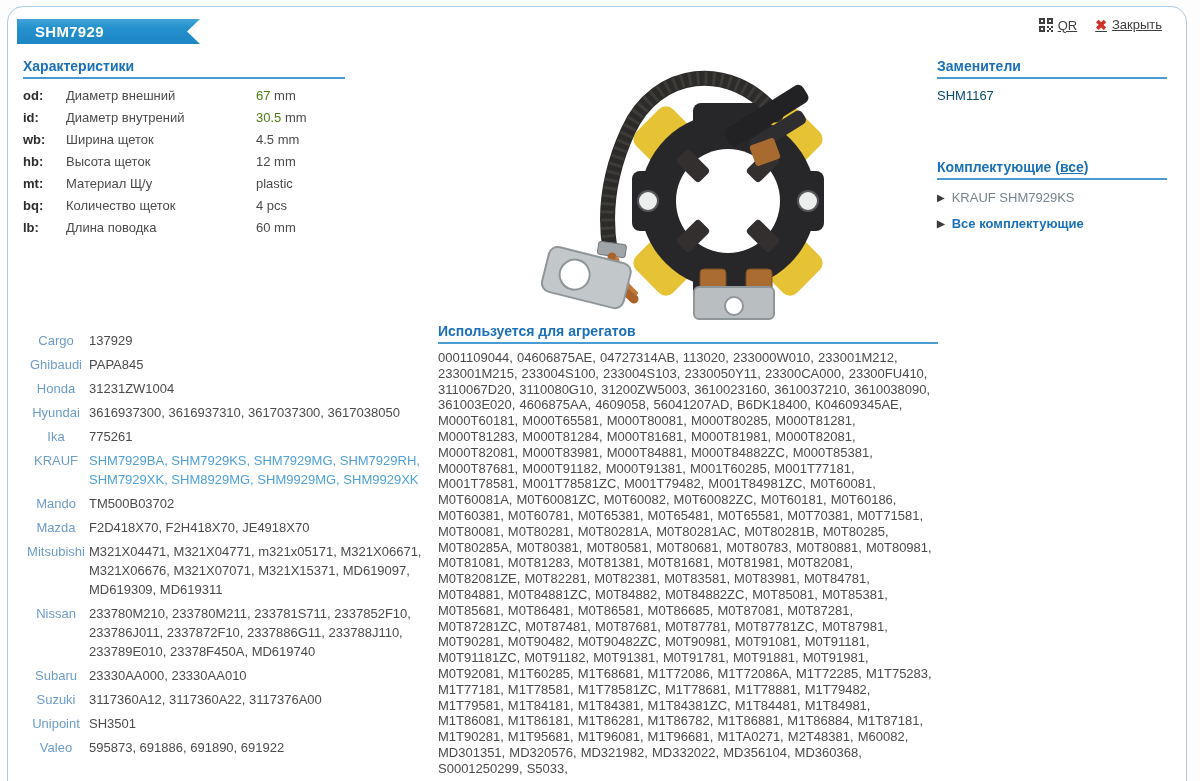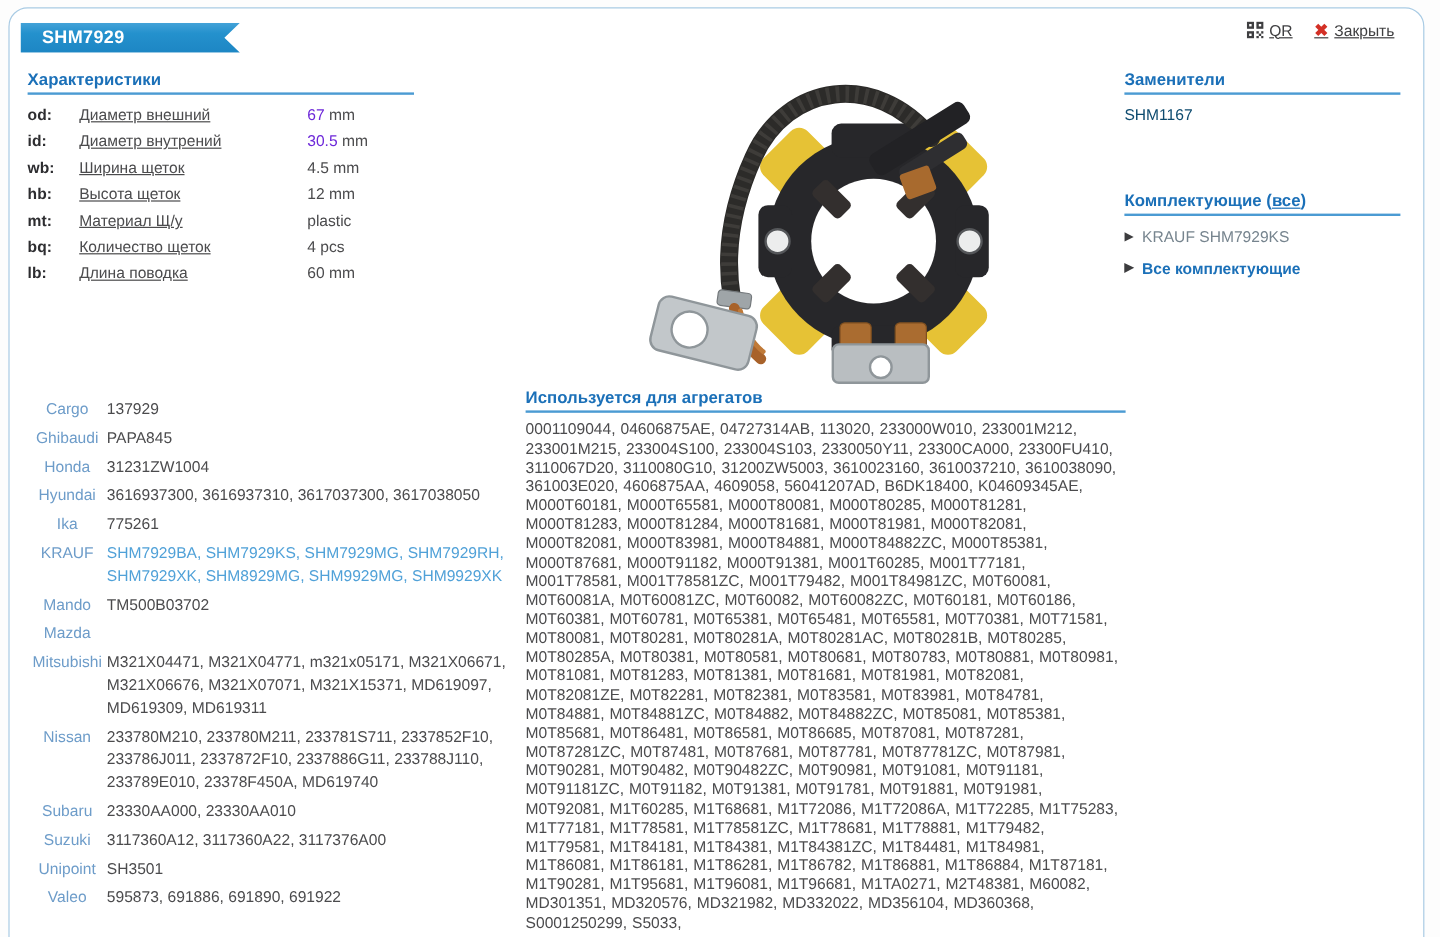--- a/index.html
+++ b/index.html
@@ -14,32 +14,32 @@
   
   .ribbon{
     position:absolute;left:9px;top:12px;width:183px;height:25px;
     background:linear-gradient(#43a2d8 0%,#2491cd 35%,#1d86c4 100%);
     clip-path:polygon(0 0,100% 0,calc(100% - 13px) 50%,100% 100%,0 100%);
     color:#fff;font-weight:bold;font-size:15px;line-height:25px;
     padding-left:18px;box-sizing:border-box;letter-spacing:.3px;
   }
   
   .toplinks{position:absolute;top:10px;right:24px;display:flex;gap:18px;align-items:center;font-size:13px;}
-  .toplink{color:#3f3f41;text-decoration:underline;display:flex;align-items:center;gap:5px;cursor:pointer;}
+  .toplink{color:#3f3f41;text-decoration:underline;display:flex;gap:5px;cursor:pointer;}
   .close-x{color:#d33026;font-size:14px;font-weight:bold;text-decoration:none;display:inline-block;}
   
   .sec-title{font-size:14px;font-weight:bold;color:#1b70b8;padding-bottom:3px;border-bottom:2px solid #4b9bd3;}
   .sec-title .inlink{text-decoration:underline;cursor:pointer;}
   
   .specs{position:absolute;left:15px;top:51px;width:322px;}
   .spec-rows{margin-top:6px;}
   .spec-row{display:flex;line-height:22px;font-size:13px;color:#4b4b4d;}
   .spec-code{width:43px;font-weight:bold;color:#2d2d30;flex:none;}
-  .spec-name{width:190px;flex:none;text-decoration:underline;}
-  .spec-num[data-red="true"]{color:#6d28d9;}
+  .spec-name{width:190px;flex:none;}
+  .spec-num[data-red="true"]{color:#4d7c0f;}
   
   .product{position:absolute;left:510px;top:46px;width:372px;height:274px;}
   
   .substitutes{position:absolute;left:929px;top:51px;width:230px;}
   .sub-item{margin-top:9px;font-size:13px;color:#0c4a6e;cursor:pointer;}
   .components{position:absolute;left:929px;top:152px;width:230px;}
   .comp-item{display:flex;align-items:center;gap:7px;margin-top:9px;font-size:13px;line-height:17px;cursor:pointer;color:#76848e;}
   .comp-item[data-bold="true"]{color:#1b70b8;font-weight:bold;}
   .comp-arrow{color:#3c3c3e;font-size:10px;line-height:10px;flex:none;}
   
@@ -236,20 +236,21 @@
         <div class="cross-row" data-interactable="false">
         <span class="cross-brand" data-interactable="true">KRAUF</span>
         <span class="cross-parts" data-interactable="true">SHM7929BA, SHM7929KS, SHM7929MG, SHM7929RH, SHM7929XK, SHM8929MG, SHM9929MG, SHM9929XK</span>
       </div>
         <div class="cross-row" data-interactable="false">
         <span class="cross-brand" data-interactable="true">Mando</span>
         <span class="cross-parts" data-interactable="false">TM500B03702</span>
       </div>
         <div class="cross-row" data-interactable="false">
         <span class="cross-brand" data-interactable="true">Mazda</span>
+        <span class="cross-parts" data-interactable="false">F2D418X70, F2H418X70, JE4918X70</span>
       </div>
         <div class="cross-row" data-interactable="false">
         <span class="cross-brand" data-interactable="true">Mitsubishi</span>
         <span class="cross-parts" data-interactable="false">M321X04471, M321X04771, m321x05171, M321X06671, M321X06676, M321X07071, M321X15371, MD619097, MD619309, MD619311</span>
       </div>
         <div class="cross-row" data-interactable="false">
         <span class="cross-brand" data-interactable="true">Nissan</span>
         <span class="cross-parts" data-interactable="false">233780M210, 233780M211, 233781S711, 2337852F10, 233786J011, 2337872F10, 2337886G11, 233788J110, 233789E010, 23378F450A, MD619740</span>
       </div>
         <div class="cross-row" data-interactable="false">

